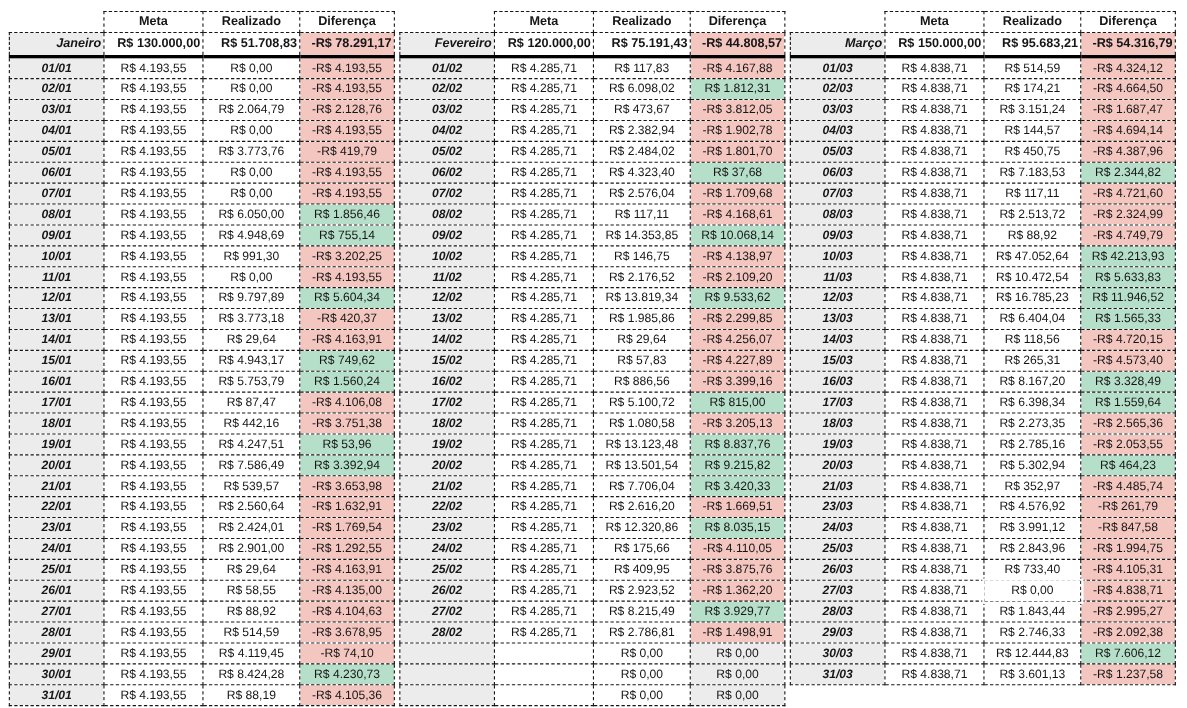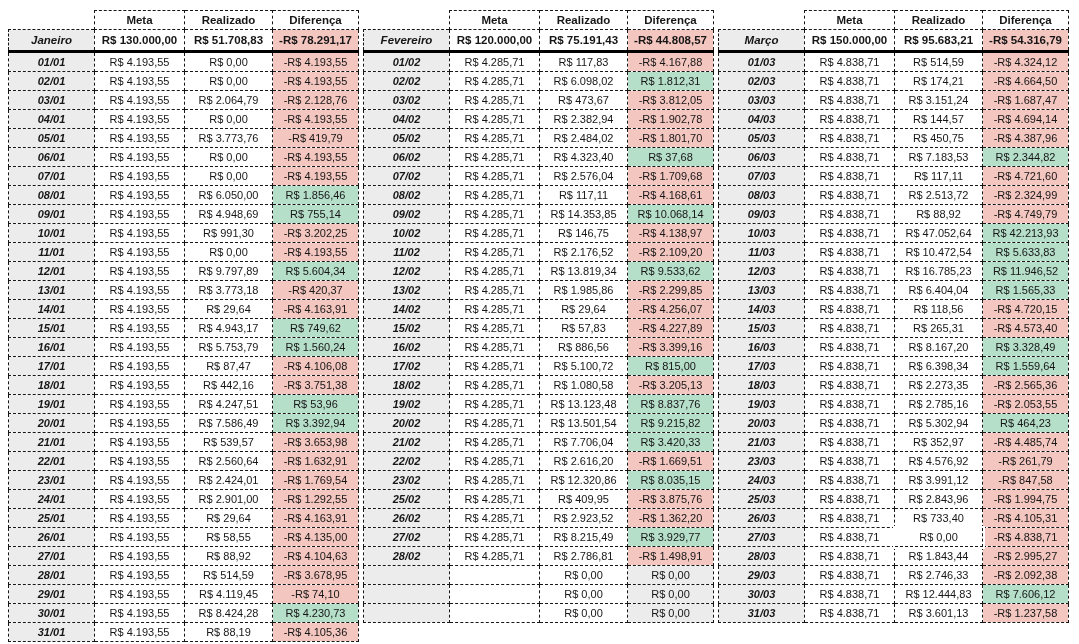--- a/index.html
+++ b/index.html
@@ -4,21 +4,21 @@
 <style>
   html,body { margin:0; padding:0; background:#fff; }
   body { font-family:"Liberation Sans", sans-serif; color:#161616; }
   .sheet { width:1079px; height:644px; box-sizing:border-box; padding:10px 0 0 8px; overflow:hidden; background:#fff; }
   .months-row { display:flex; gap:4px; align-items:flex-start; }
   table.month-table { border-collapse:collapse; table-layout:fixed; }
   td { border:1px dashed #161616; padding:0 2px; height:18px; text-align:center;
        font-size:11px; line-height:18px; white-space:nowrap; overflow:hidden; }
   td.corner { border:none; background:#fff; }
   td.colhead { background:#fff; font-weight:700; font-size:11.5px; }
-  tr.month-row td { border-bottom:3px solid #000; height:20px; line-height:20px; }
+  tr.month-row td { border-bottom:3px solid #000; height:20px; line-height:20px;text-align:right; }
   td.month-label { background:#ececec; font-weight:700; font-style:italic; font-size:11.5px; }
   td.total { background:#fff; font-weight:700; font-size:11.5px;margin-left:37px; }
   td.day { background:#ececec; font-weight:700; font-style:italic; }
   td.val { background:#fff; }
   td.diff-neg { background:#f4c6c0; }
   td.diff-pos { background:#b6dfca;margin-left:23px; }
   td.diff-zero { background:#ececec; }
   td.cell-masked { background:#fff; outline:2px solid #fff; outline-offset:0; position:relative; z-index:2; }
 </style>
 </head>
@@ -386,20 +386,26 @@
             <td class="val">R$ 2.616,20</td>
             <td class="diff-neg">-R$ 1.669,51</td>
           </tr>
           <tr>
             <td class="day">23/02</td>
             <td class="val">R$ 4.285,71</td>
             <td class="val">R$ 12.320,86</td>
             <td class="diff-pos">R$ 8.035,15</td>
           </tr>
           <tr>
+            <td class="day">24/02</td>
+            <td class="val">R$ 4.285,71</td>
+            <td class="val">R$ 175,66</td>
+            <td class="diff-neg">-R$ 4.110,05</td>
+          </tr>
+          <tr>
             <td class="day">25/02</td>
             <td class="val">R$ 4.285,71</td>
             <td class="val">R$ 409,95</td>
             <td class="diff-neg">-R$ 3.875,76</td>
           </tr>
           <tr>
             <td class="day">26/02</td>
             <td class="val">R$ 4.285,71</td>
             <td class="val">R$ 2.923,52</td>
             <td class="diff-neg">-R$ 1.362,20</td>

